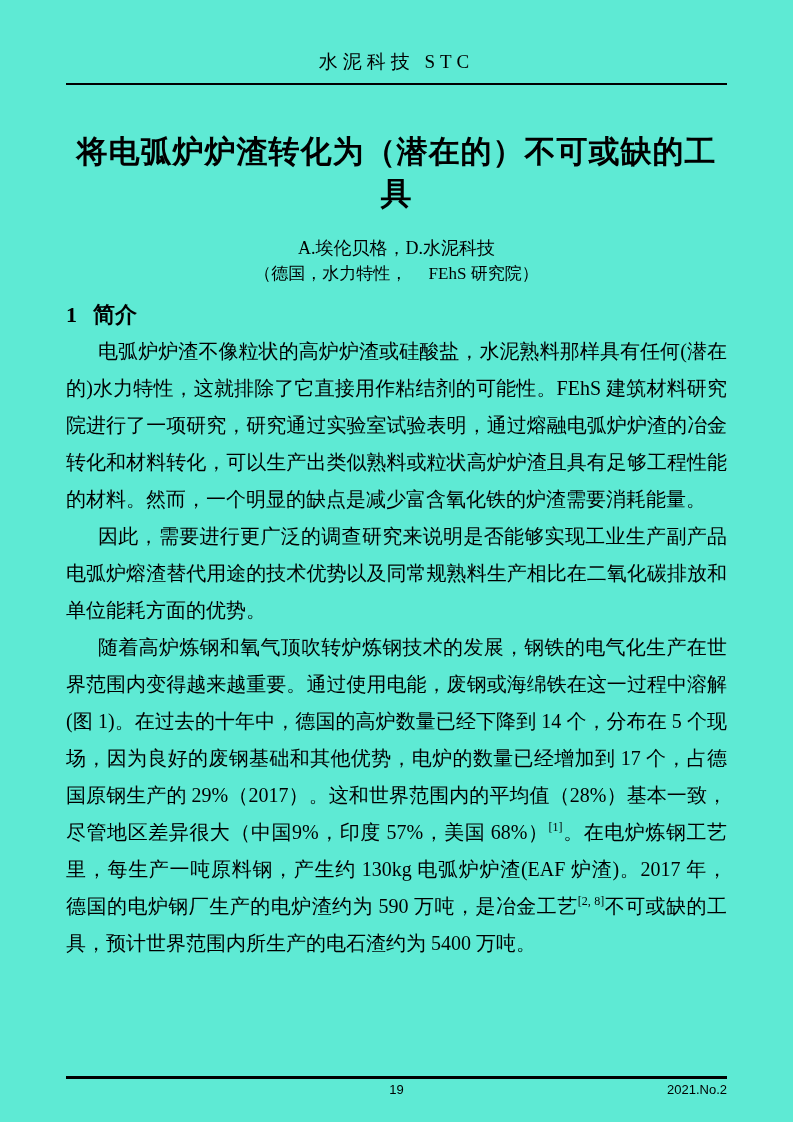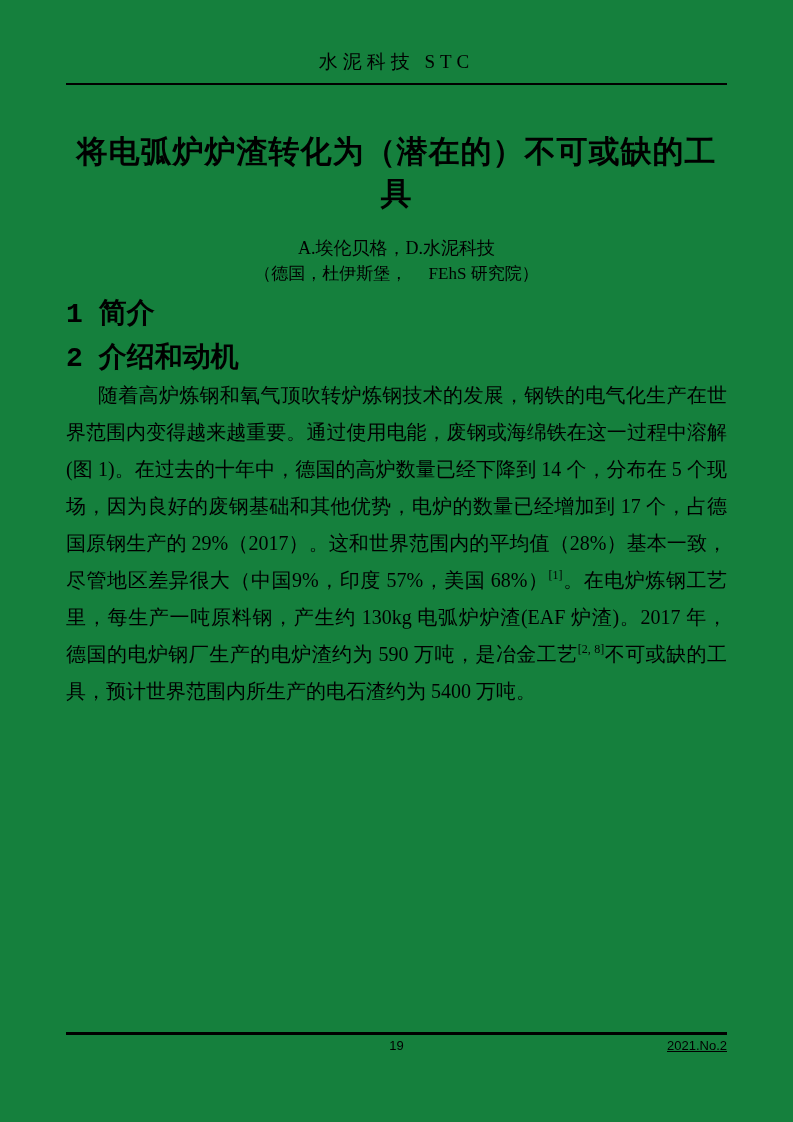--- a/index.html
+++ b/index.html
@@ -1,21 +1,21 @@
 <!DOCTYPE html>
 <html lang="zh"><head>
 <meta charset="utf-8">
 <style>
   html, body { margin: 0; padding: 0; background: #ffffff; }
   .page {
     position: relative;
     width: 793px;
     height: 1122px;
     margin: 0 auto;
-    background: #15803d;
+    background: #5eead4;
     color: #000;
     font-family: "Liberation Serif", "DejaVu Serif", serif;
     overflow: hidden;
     box-sizing: border-box;
   }
   .content {
     margin: 0 66px;
   }
   
   .page-header { padding-top: 50px; }
@@ -47,23 +47,23 @@
     line-height: 26px;
   }
   .affiliation {
     text-align: center;
     font-size: 17px;
     line-height: 26px;
   }
   
   .section-heading {
     margin: 12px 0 2px 0;
-    font-family: Liberation Mono, monospace;
+    font-family: Liberation Serif, serif;
     font-weight: 700;
-    font-size: 28px;
+    font-size: 22px;
     line-height: 32px;
   }
   .section-heading .sec-num { margin-right: 16px; }
   .body-par {
     margin: 0;
     font-size: 20px;
     line-height: 37px;
     text-align: justify;
     text-indent: 32px;
   }
@@ -75,21 +75,21 @@
   .body-par sub {
     font-size: 13px;
     line-height: 0;
     vertical-align: sub;
   }
   
   .page-footer {
     position: absolute;
     left: 66px;
     right: 66px;
-    top: 1032px;
+    top: 1076px;
   }
   .footer-rule {
     border: 0;
     border-top: 3px solid #000;
     margin: 0;
   }
   .footer-row {
     position: relative;
     height: 20px;
     margin-top: 3px;
@@ -97,51 +97,49 @@
     font-size: 13px;
   }
   .page-number {
     position: absolute;
     left: 50%;
     transform: translateX(-50%);
   }
   .issue-number {
     position: absolute;
     right: 0;
-    text-decoration: underline;
   }
 </style>
 </head>
 <body>
 
 <div class="page">
 
   <header class="page-header content">
     <div class="journal-title">水泥科技 STC</div>
     <hr class="header-rule">
   </header>
 
   <main class="content">
 
     <h1 class="article-title">将电弧炉炉渣转化为（潜在的）不可或缺的工具</h1>
 
     <div class="authors">A.埃伦贝格，D.水泥科技</div>
 
-    <div class="affiliation">（德国，杜伊斯堡，　 FEhS 研究院）</div>
+    <div class="affiliation">（德国，水力特性，　 FEhS 研究院）</div>
 
     <section>
       <h2 class="section-heading">
         <span class="sec-num">1</span><span class="sec-title">简介</span>
       </h2>
+      <p class="body-par">电弧炉炉渣不像粒状的高炉炉渣或硅酸盐，水泥熟料那样具有任何(潜在的)水力特性，这就排除了它直接用作粘结剂的可能性。FEhS 建筑材料研究院进行了一项研究，研究通过实验室试验表明，通过熔融电弧炉炉渣的冶金转化和材料转化，可以生产出类似熟料或粒状高炉炉渣且具有足够工程性能的材料。然而，一个明显的缺点是减少富含氧化铁的炉渣需要消耗能量。</p>
+      <p class="body-par">因此，需要进行更广泛的调查研究来说明是否能够实现工业生产副产品电弧炉熔渣替代用途的技术优势以及同常规熟料生产相比在二氧化碳排放和单位能耗方面的优势。</p>
     </section>
 
     <section>
-      <h2 class="section-heading">
-        <span class="sec-num">2</span><span class="sec-title">介绍和动机</span>
-      </h2>
       <p class="body-par">随着高炉炼钢和氧气顶吹转炉炼钢技术的发展，钢铁的电气化生产在世界范围内变得越来越重要。通过使用电能，废钢或海绵铁在这一过程中溶解(图 1)。在过去的十年中，德国的高炉数量已经下降到 14 个，分布在 5 个现场，因为良好的废钢基础和其他优势，电炉的数量已经增加到 17 个，占德国原钢生产的 29%（2017）。这和世界范围内的平均值（28%）基本一致，尽管地区差异很大（中国9%，印度 57%，美国 68%）<sup>[1]</sup>。在电炉炼钢工艺里，每生产一吨原料钢，产生约 130kg 电弧炉炉渣(EAF 炉渣)。2017 年，德国的电炉钢厂生产的电炉渣约为 590 万吨，是冶金工艺<sup>[2, 8]</sup>不可或缺的工具，预计世界范围内所生产的电石渣约为 5400 万吨。</p>
     </section>
 
   </main>
 
   <footer class="page-footer">
     <hr class="footer-rule">
     <div class="footer-row">
       <span class="page-number">19</span>
       <span class="issue-number">2021.No.2</span>

